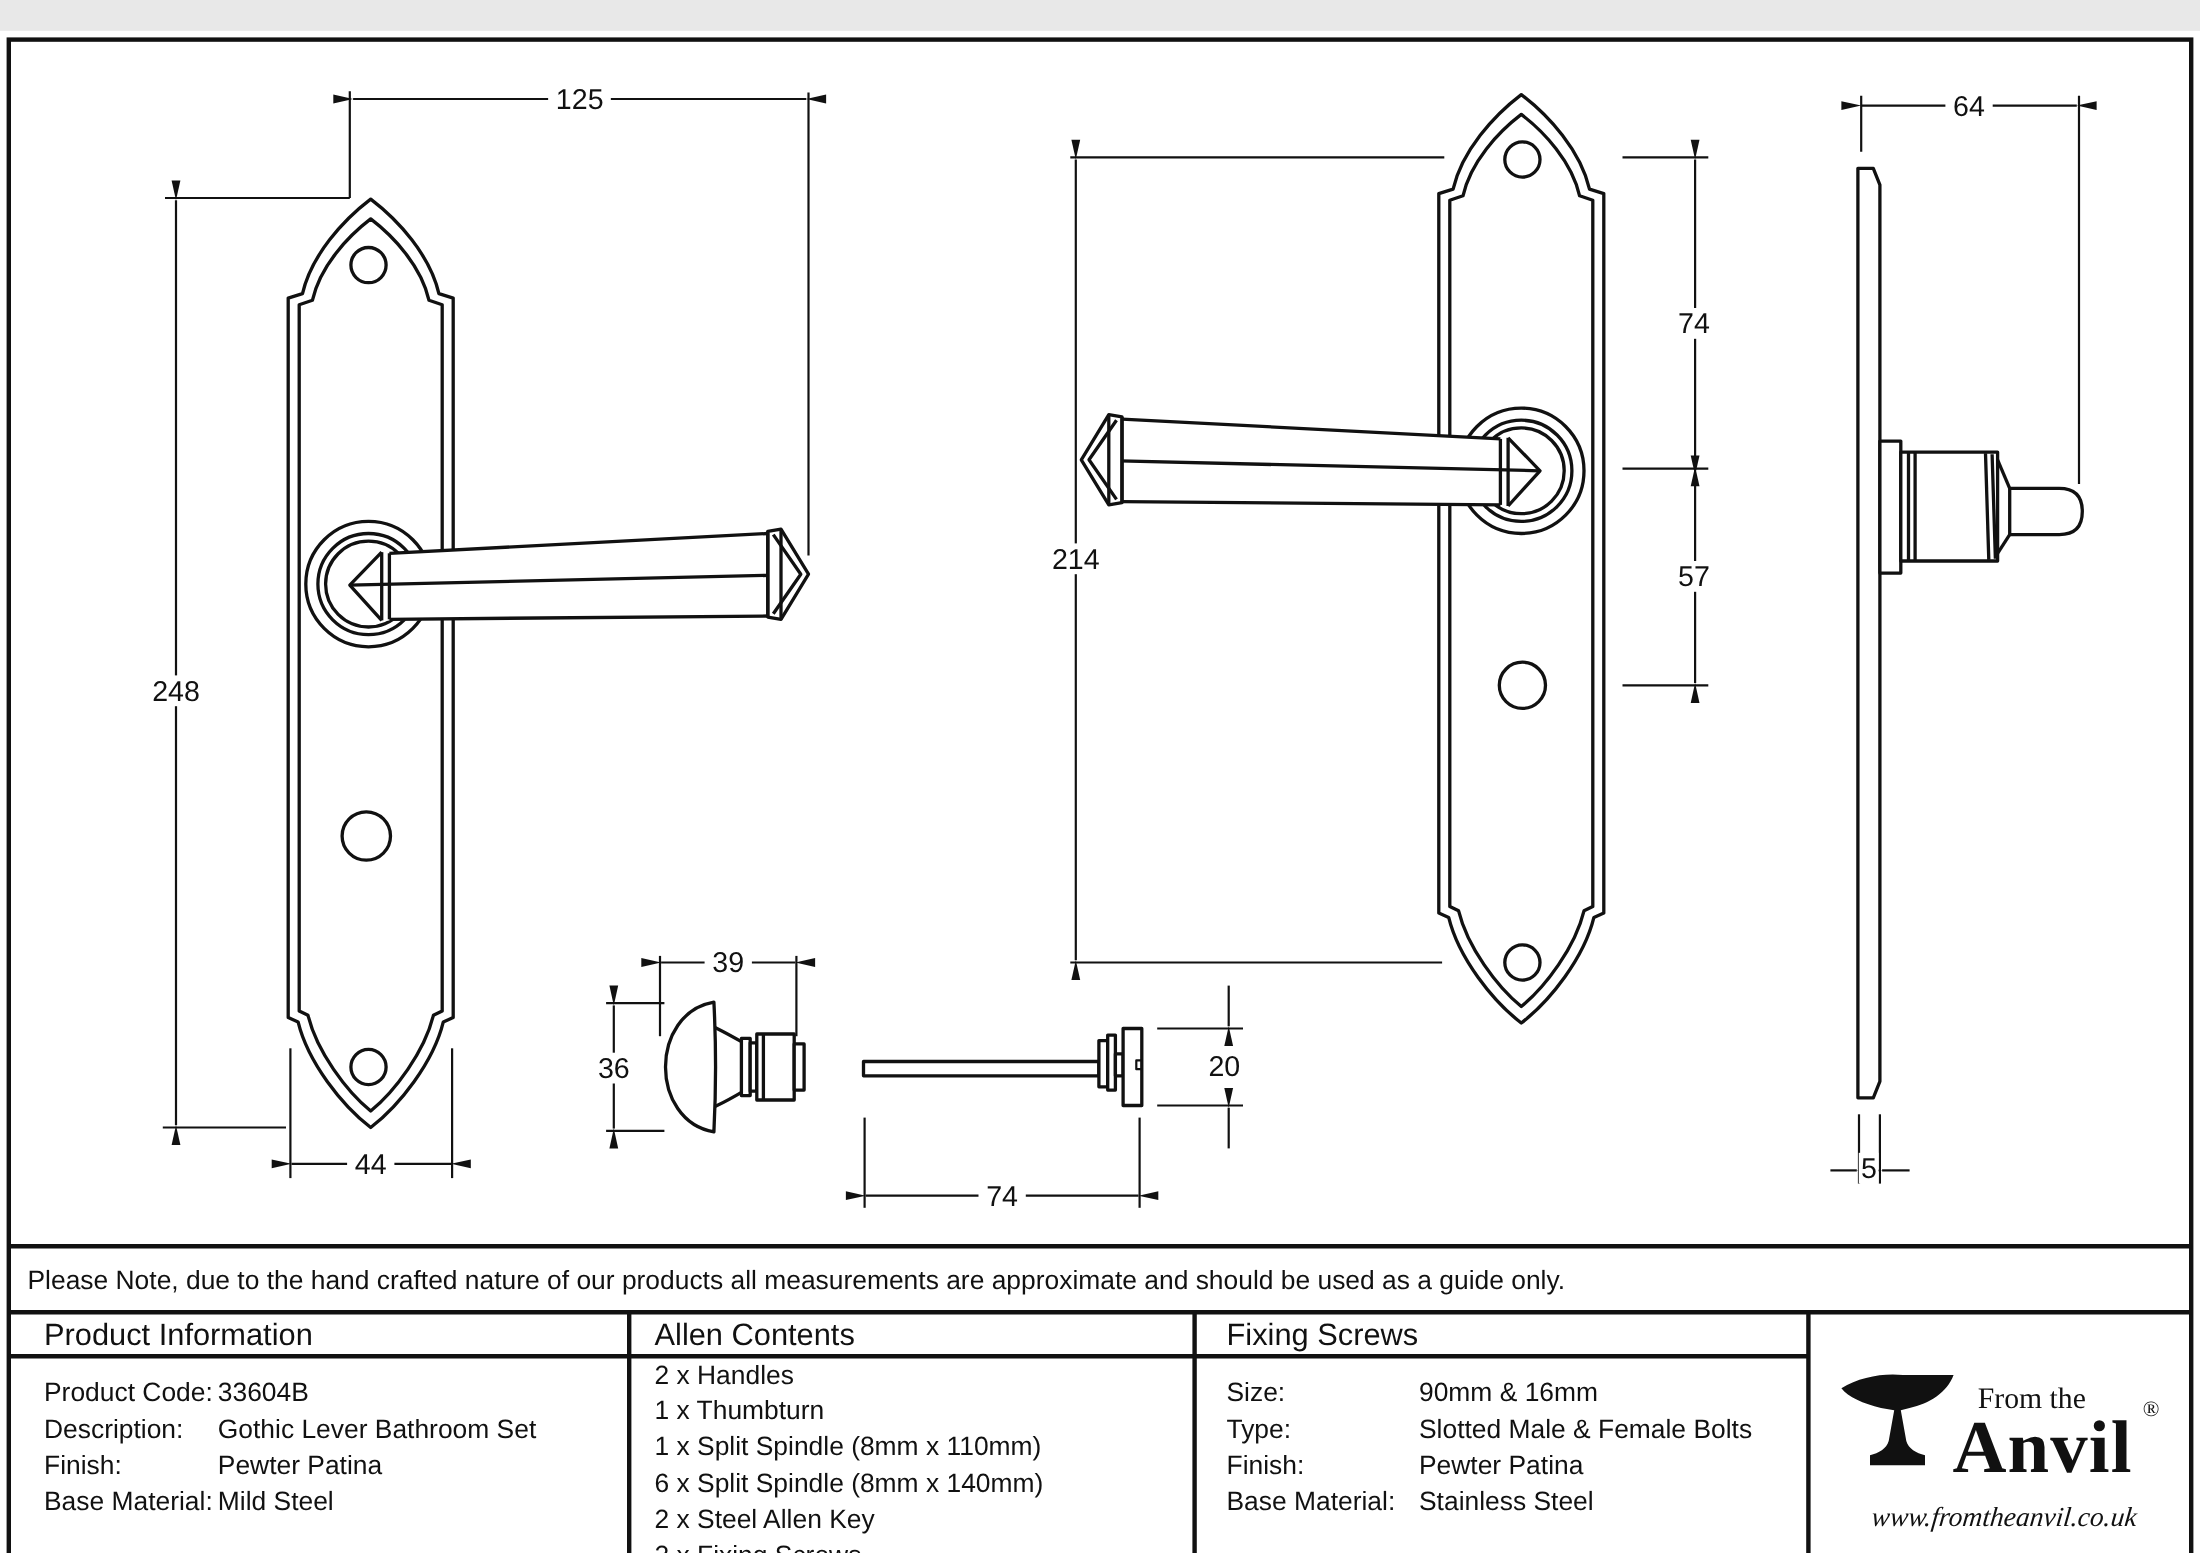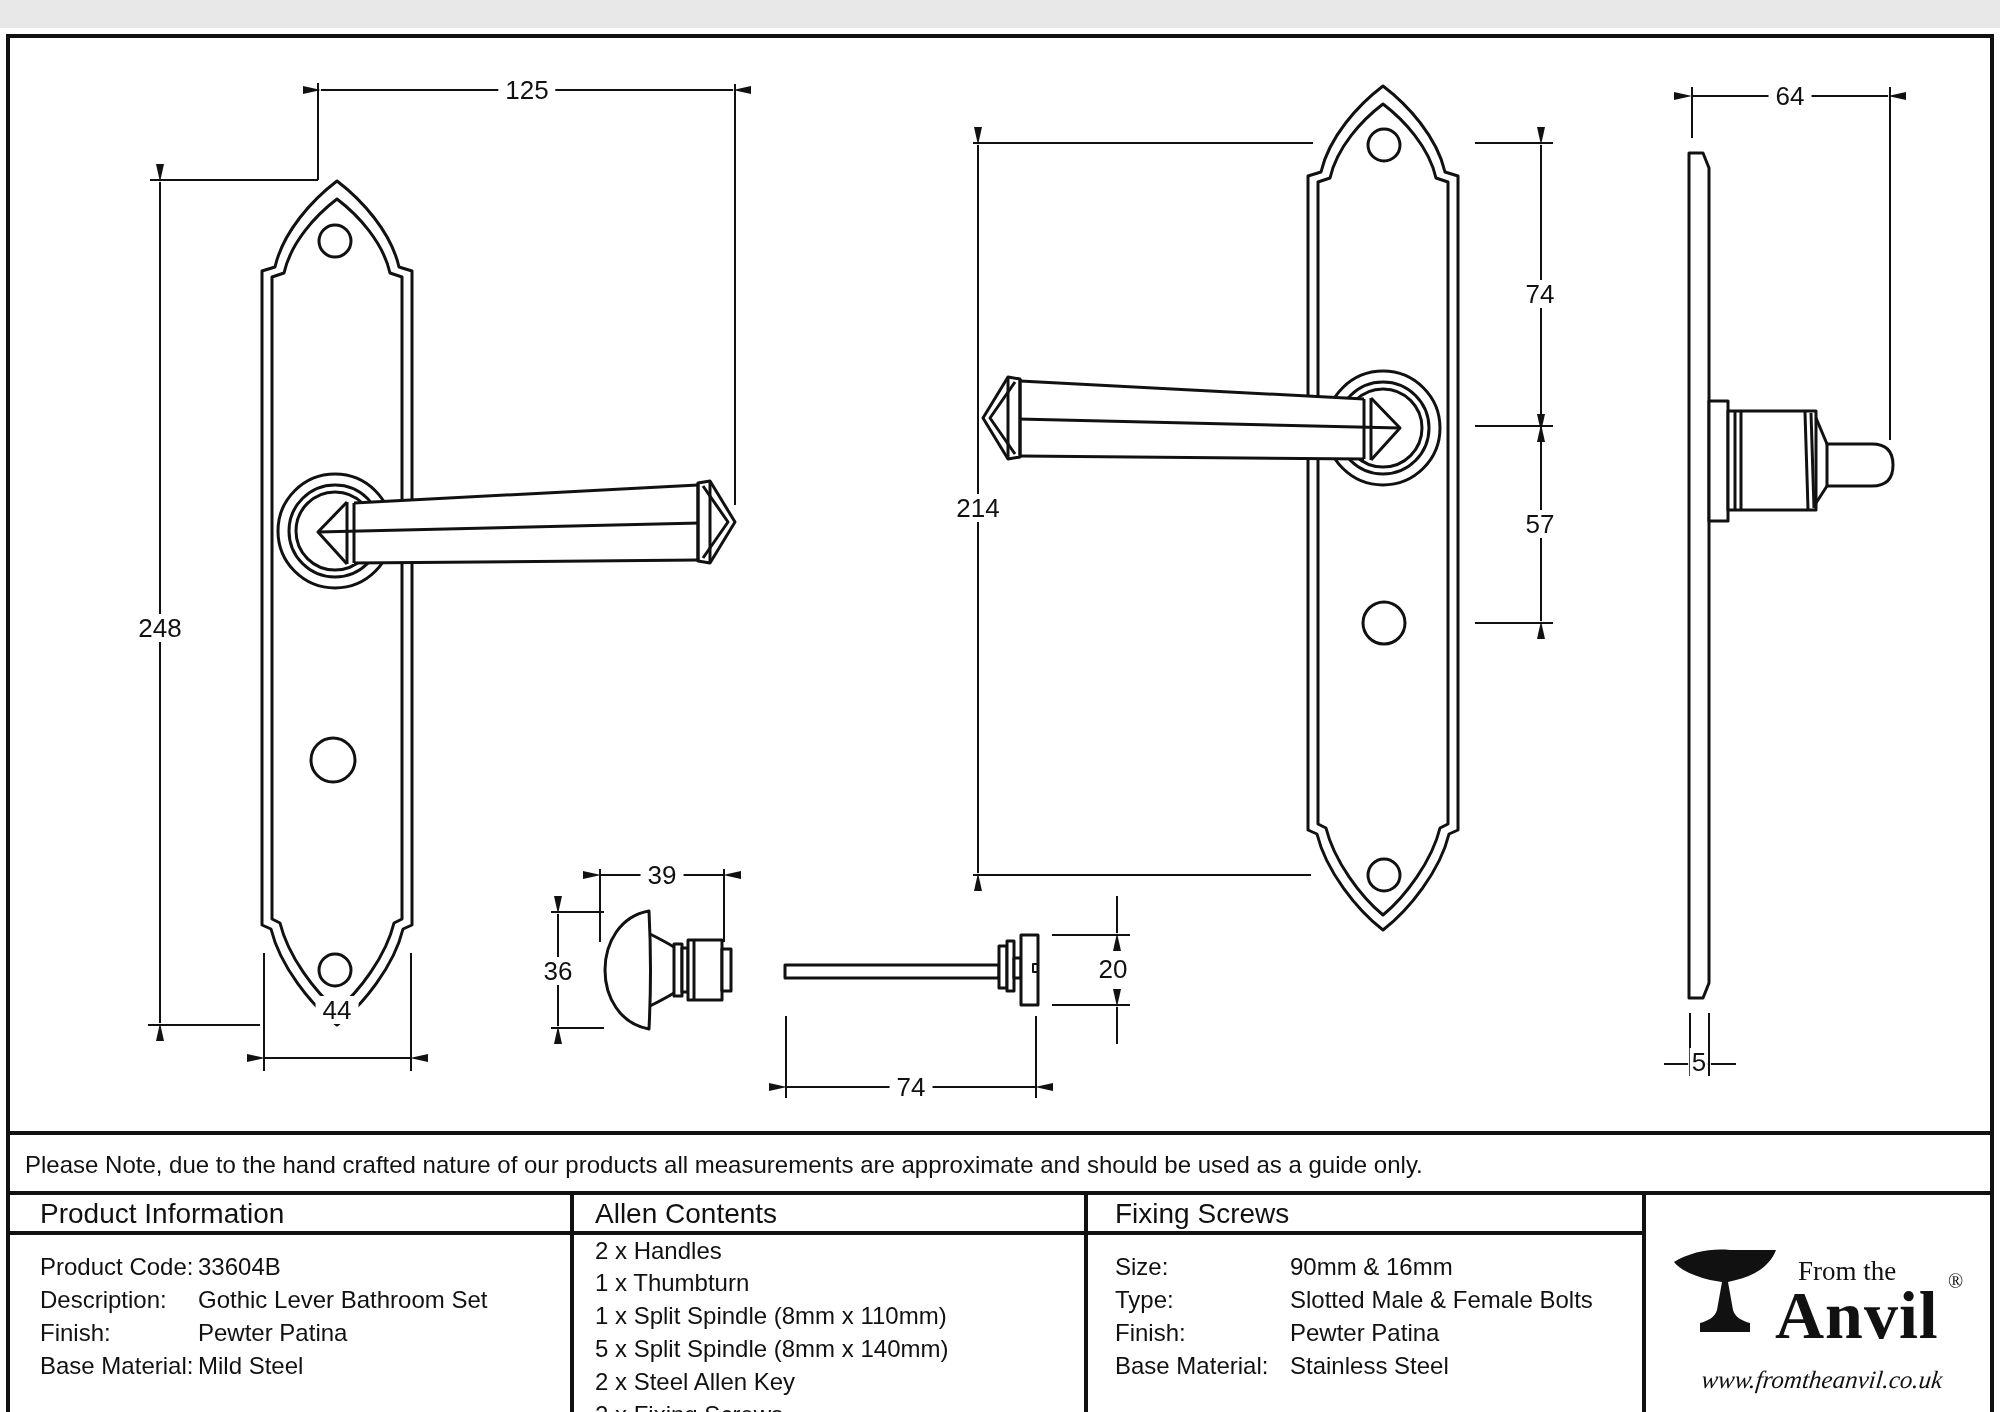--- a/index.html
+++ b/index.html
@@ -192,21 +192,21 @@
       <line x1="1117" y1="1016" x2="1117" y2="979" marker-end="url(#arw)"></line>
     </g>
 
     <g transform="translate(1672,1218)">
       <path d="M2,16 C18,6 40,2 58,4 L104,4 C98,20 82,30 64,34 L56,36 L61,64 C63,71 70,75 78,77 L78,86 L28,86 L28,77 C36,75 43,71 45,64 L50,36 L38,34 C22,30 8,24 2,16 Z" fill="#111" stroke="none"></path>
     </g>
   </svg>
 
   <span class="dim" style="left:527px;top:62px">125</span>
   <span class="dim" style="left:160px;top:600px">248</span>
-  <span class="dim" style="left:337px;top:982px">44</span>
+  <span class="dim" style="left:337px;top:1030px">44</span>
   <span class="dim" style="left:662px;top:847px">39</span>
   <span class="dim" style="left:558px;top:943px">36</span>
   <span class="dim" style="left:911px;top:1059px">74</span>
   <span class="dim" style="left:1113px;top:941px">20</span>
   <span class="dim" style="left:978px;top:480px">214</span>
   <span class="dim" style="left:1540px;top:266px">74</span>
   <span class="dim" style="left:1540px;top:496px">57</span>
   <span class="dim" style="left:1790px;top:68px">64</span>
   <span class="dim tight" style="left:1699px;top:1034px">5</span>
 
@@ -221,21 +221,21 @@
   <span class="txt" style="left:40px;top:1272px">Description:</span>
   <span class="txt" style="left:198px;top:1272px">Gothic Lever Bathroom Set</span>
   <span class="txt" style="left:40px;top:1305px">Finish:</span>
   <span class="txt" style="left:198px;top:1305px">Pewter Patina</span>
   <span class="txt" style="left:40px;top:1338px">Base Material:</span>
   <span class="txt" style="left:198px;top:1338px">Mild Steel</span>
 
   <span class="txt" style="left:595px;top:1223px">2 x Handles</span>
   <span class="txt" style="left:595px;top:1255px">1 x Thumbturn</span>
   <span class="txt" style="left:595px;top:1288px">1 x Split Spindle (8mm x 110mm)</span>
-  <span class="txt" style="left:595px;top:1321px">5 x Split Spindle (8mm x 140mm)</span>
+  <span class="txt" style="left:595px;top:1321px">6 x Split Spindle (8mm x 140mm)</span>
   <span class="txt" style="left:595px;top:1354px">2 x Steel Allen Key</span>
   <span class="txt" style="left:595px;top:1387px">2 x Fixing Screws</span>
 
   <span class="txt" style="left:1115px;top:1239px">Size:</span>
   <span class="txt" style="left:1290px;top:1239px">90mm &amp; 16mm</span>
   <span class="txt" style="left:1115px;top:1272px">Type:</span>
   <span class="txt" style="left:1290px;top:1272px">Slotted Male &amp; Female Bolts</span>
   <span class="txt" style="left:1115px;top:1305px">Finish:</span>
   <span class="txt" style="left:1290px;top:1305px">Pewter Patina</span>
   <span class="txt" style="left:1115px;top:1338px">Base Material:</span>

